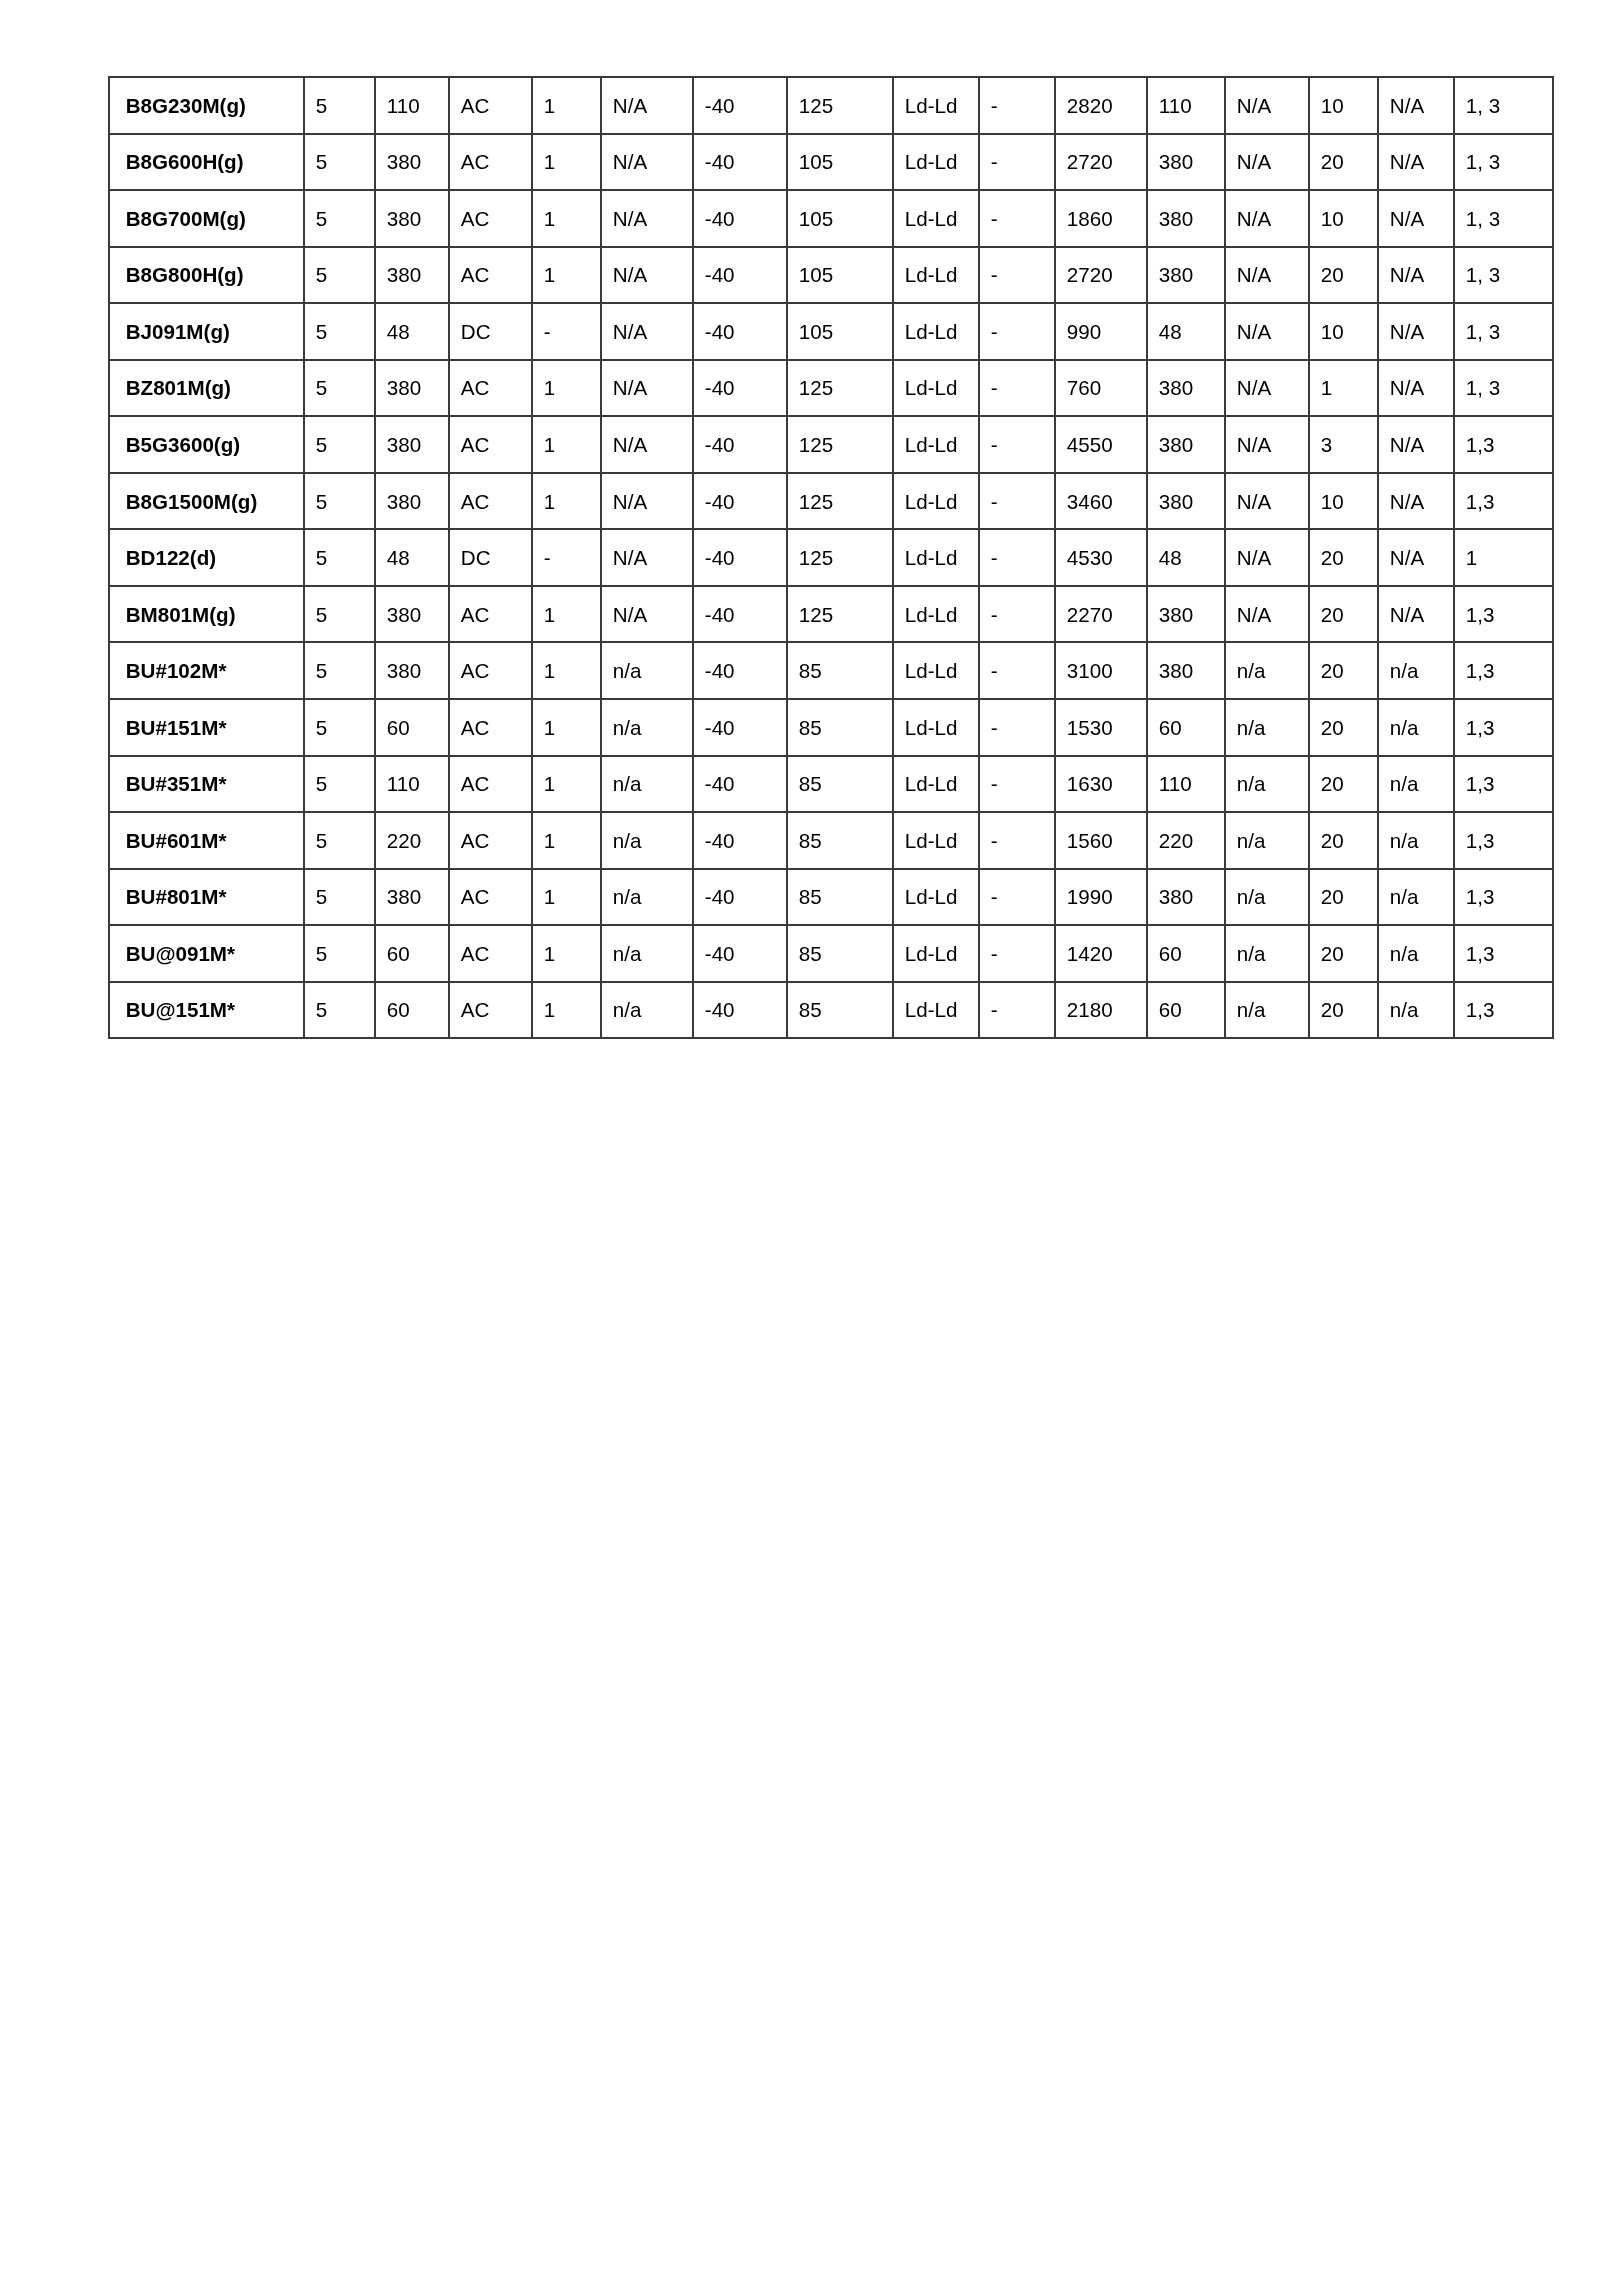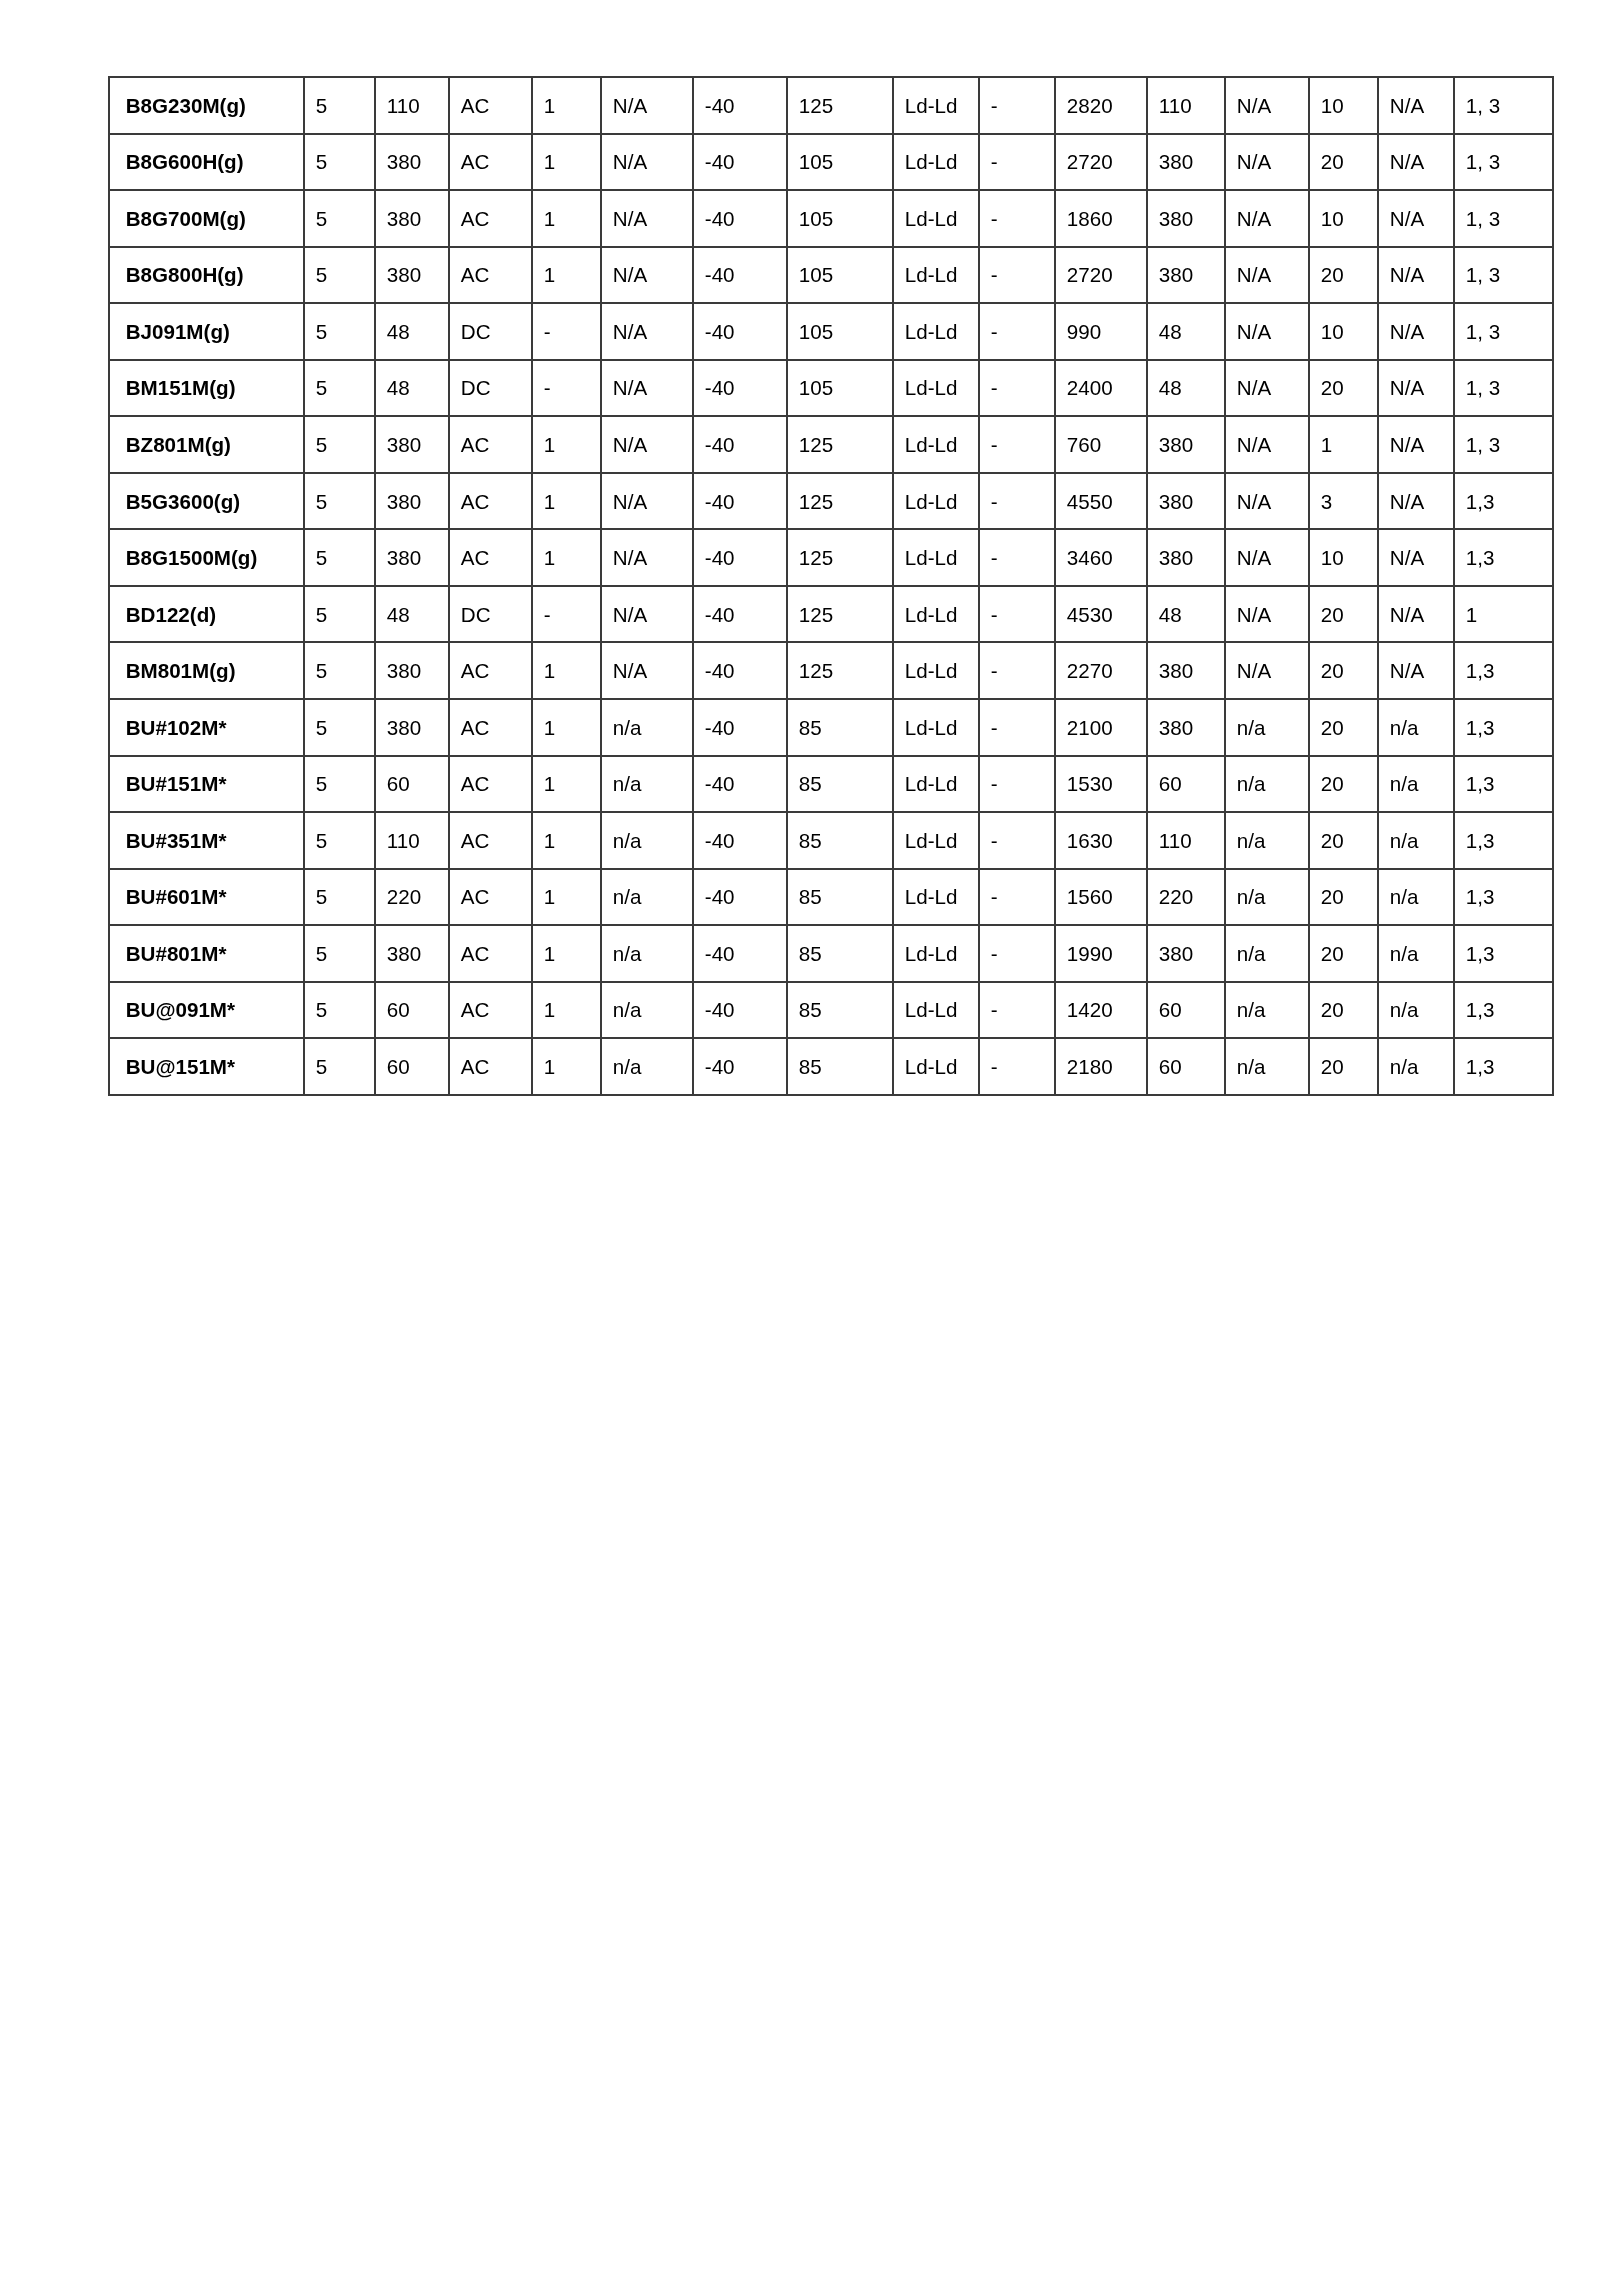--- a/index.html
+++ b/index.html
@@ -164,99 +164,81 @@
           <td>Ld-Ld</td>
           <td>-</td>
           <td>990</td>
           <td>48</td>
           <td>N/A</td>
           <td>10</td>
           <td>N/A</td>
           <td>1, 3</td>
         </tr>
         <tr>
-          <td>BM151M(g)</td>
+          <td>BZ801M(g)</td>
+          <td>5</td>
+          <td>380</td>
+          <td>AC</td>
+          <td>1</td>
+          <td>N/A</td>
+          <td>-40</td>
+          <td>125</td>
+          <td>Ld-Ld</td>
+          <td>-</td>
+          <td>760</td>
+          <td>380</td>
+          <td>N/A</td>
+          <td>1</td>
+          <td>N/A</td>
+          <td>1, 3</td>
+        </tr>
+        <tr>
+          <td>B5G3600(g)</td>
+          <td>5</td>
+          <td>380</td>
+          <td>AC</td>
+          <td>1</td>
+          <td>N/A</td>
+          <td>-40</td>
+          <td>125</td>
+          <td>Ld-Ld</td>
+          <td>-</td>
+          <td>4550</td>
+          <td>380</td>
+          <td>N/A</td>
+          <td>3</td>
+          <td>N/A</td>
+          <td>1,3</td>
+        </tr>
+        <tr>
+          <td>B8G1500M(g)</td>
+          <td>5</td>
+          <td>380</td>
+          <td>AC</td>
+          <td>1</td>
+          <td>N/A</td>
+          <td>-40</td>
+          <td>125</td>
+          <td>Ld-Ld</td>
+          <td>-</td>
+          <td>3460</td>
+          <td>380</td>
+          <td>N/A</td>
+          <td>10</td>
+          <td>N/A</td>
+          <td>1,3</td>
+        </tr>
+        <tr>
+          <td>BD122(d)</td>
           <td>5</td>
           <td>48</td>
           <td>DC</td>
           <td>-</td>
           <td>N/A</td>
           <td>-40</td>
-          <td>105</td>
-          <td>Ld-Ld</td>
-          <td>-</td>
-          <td>2400</td>
-          <td>48</td>
-          <td>N/A</td>
-          <td>20</td>
-          <td>N/A</td>
-          <td>1, 3</td>
-        </tr>
-        <tr>
-          <td>BZ801M(g)</td>
-          <td>5</td>
-          <td>380</td>
-          <td>AC</td>
-          <td>1</td>
-          <td>N/A</td>
-          <td>-40</td>
-          <td>125</td>
-          <td>Ld-Ld</td>
-          <td>-</td>
-          <td>760</td>
-          <td>380</td>
-          <td>N/A</td>
-          <td>1</td>
-          <td>N/A</td>
-          <td>1, 3</td>
-        </tr>
-        <tr>
-          <td>B5G3600(g)</td>
-          <td>5</td>
-          <td>380</td>
-          <td>AC</td>
-          <td>1</td>
-          <td>N/A</td>
-          <td>-40</td>
-          <td>125</td>
-          <td>Ld-Ld</td>
-          <td>-</td>
-          <td>4550</td>
-          <td>380</td>
-          <td>N/A</td>
-          <td>3</td>
-          <td>N/A</td>
-          <td>1,3</td>
-        </tr>
-        <tr>
-          <td>B8G1500M(g)</td>
-          <td>5</td>
-          <td>380</td>
-          <td>AC</td>
-          <td>1</td>
-          <td>N/A</td>
-          <td>-40</td>
-          <td>125</td>
-          <td>Ld-Ld</td>
-          <td>-</td>
-          <td>3460</td>
-          <td>380</td>
-          <td>N/A</td>
-          <td>10</td>
-          <td>N/A</td>
-          <td>1,3</td>
-        </tr>
-        <tr>
-          <td>BD122(d)</td>
-          <td>5</td>
-          <td>48</td>
-          <td>DC</td>
-          <td>-</td>
-          <td>N/A</td>
-          <td>-40</td>
           <td>125</td>
           <td>Ld-Ld</td>
           <td>-</td>
           <td>4530</td>
           <td>48</td>
           <td>N/A</td>
           <td>20</td>
           <td>N/A</td>
           <td>1</td>
         </tr>
@@ -282,21 +264,21 @@
           <td>BU#102M*</td>
           <td>5</td>
           <td>380</td>
           <td>AC</td>
           <td>1</td>
           <td>n/a</td>
           <td>-40</td>
           <td>85</td>
           <td>Ld-Ld</td>
           <td>-</td>
-          <td>2100</td>
+          <td>3100</td>
           <td>380</td>
           <td>n/a</td>
           <td>20</td>
           <td>n/a</td>
           <td>1,3</td>
         </tr>
         <tr>
           <td>BU#151M*</td>
           <td>5</td>
           <td>60</td>

